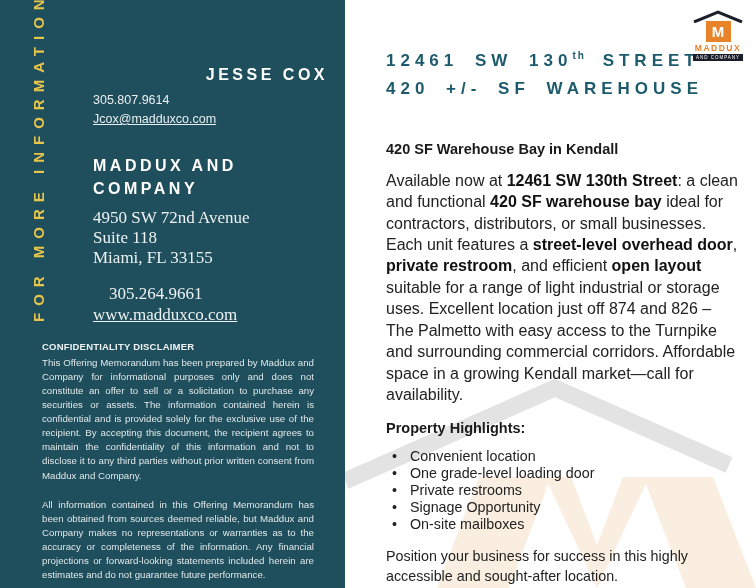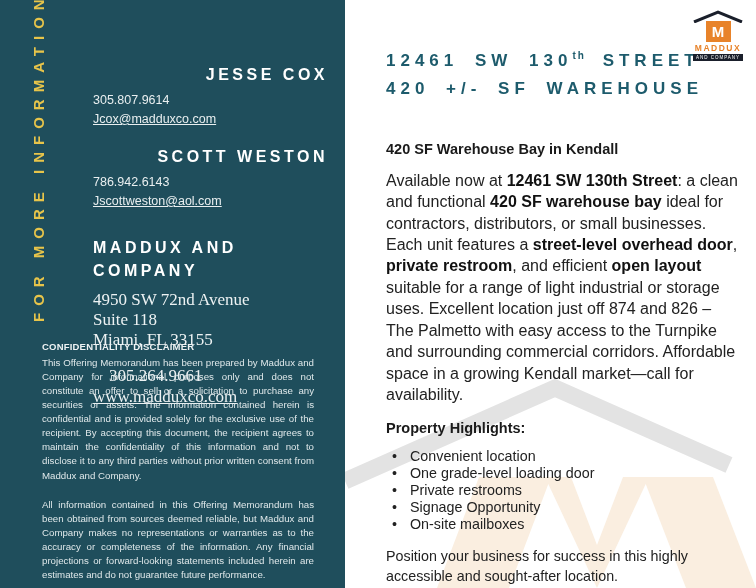--- a/index.html
+++ b/index.html
@@ -54,25 +54,20 @@
 <div class="sidebar">
   <div class="vertical-label">FOR MORE INFORMATION</div>
 
   <div class="contacts">
     <div class="contact-block">
       <div class="contact-name">JESSE COX</div>
       <div class="contact-line">305.807.9614</div>
       <div class="contact-line"><span class="contact-link">Jcox@madduxco.com</span></div>
     </div>
 
-    <div class="contact-block">
-      <div class="contact-name">SCOTT WESTON</div>
-      <div class="contact-line">786.942.6143</div>
-      <div class="contact-line"><span class="contact-link">Jscottweston@aol.com</span></div>
-    </div>
 
     <div class="contact-block" style="margin-top:26px;">
       <div class="company-name">
         <span>MADDUX AND</span><br>
         <span>COMPANY</span>
       </div>
       <div class="addr-line">4950 SW 72nd Avenue</div>
       <div class="addr-line">Suite 118</div>
       <div class="addr-line">Miami, FL  33155</div>
       <div class="addr-line company-phone">305.264.9661</div>

